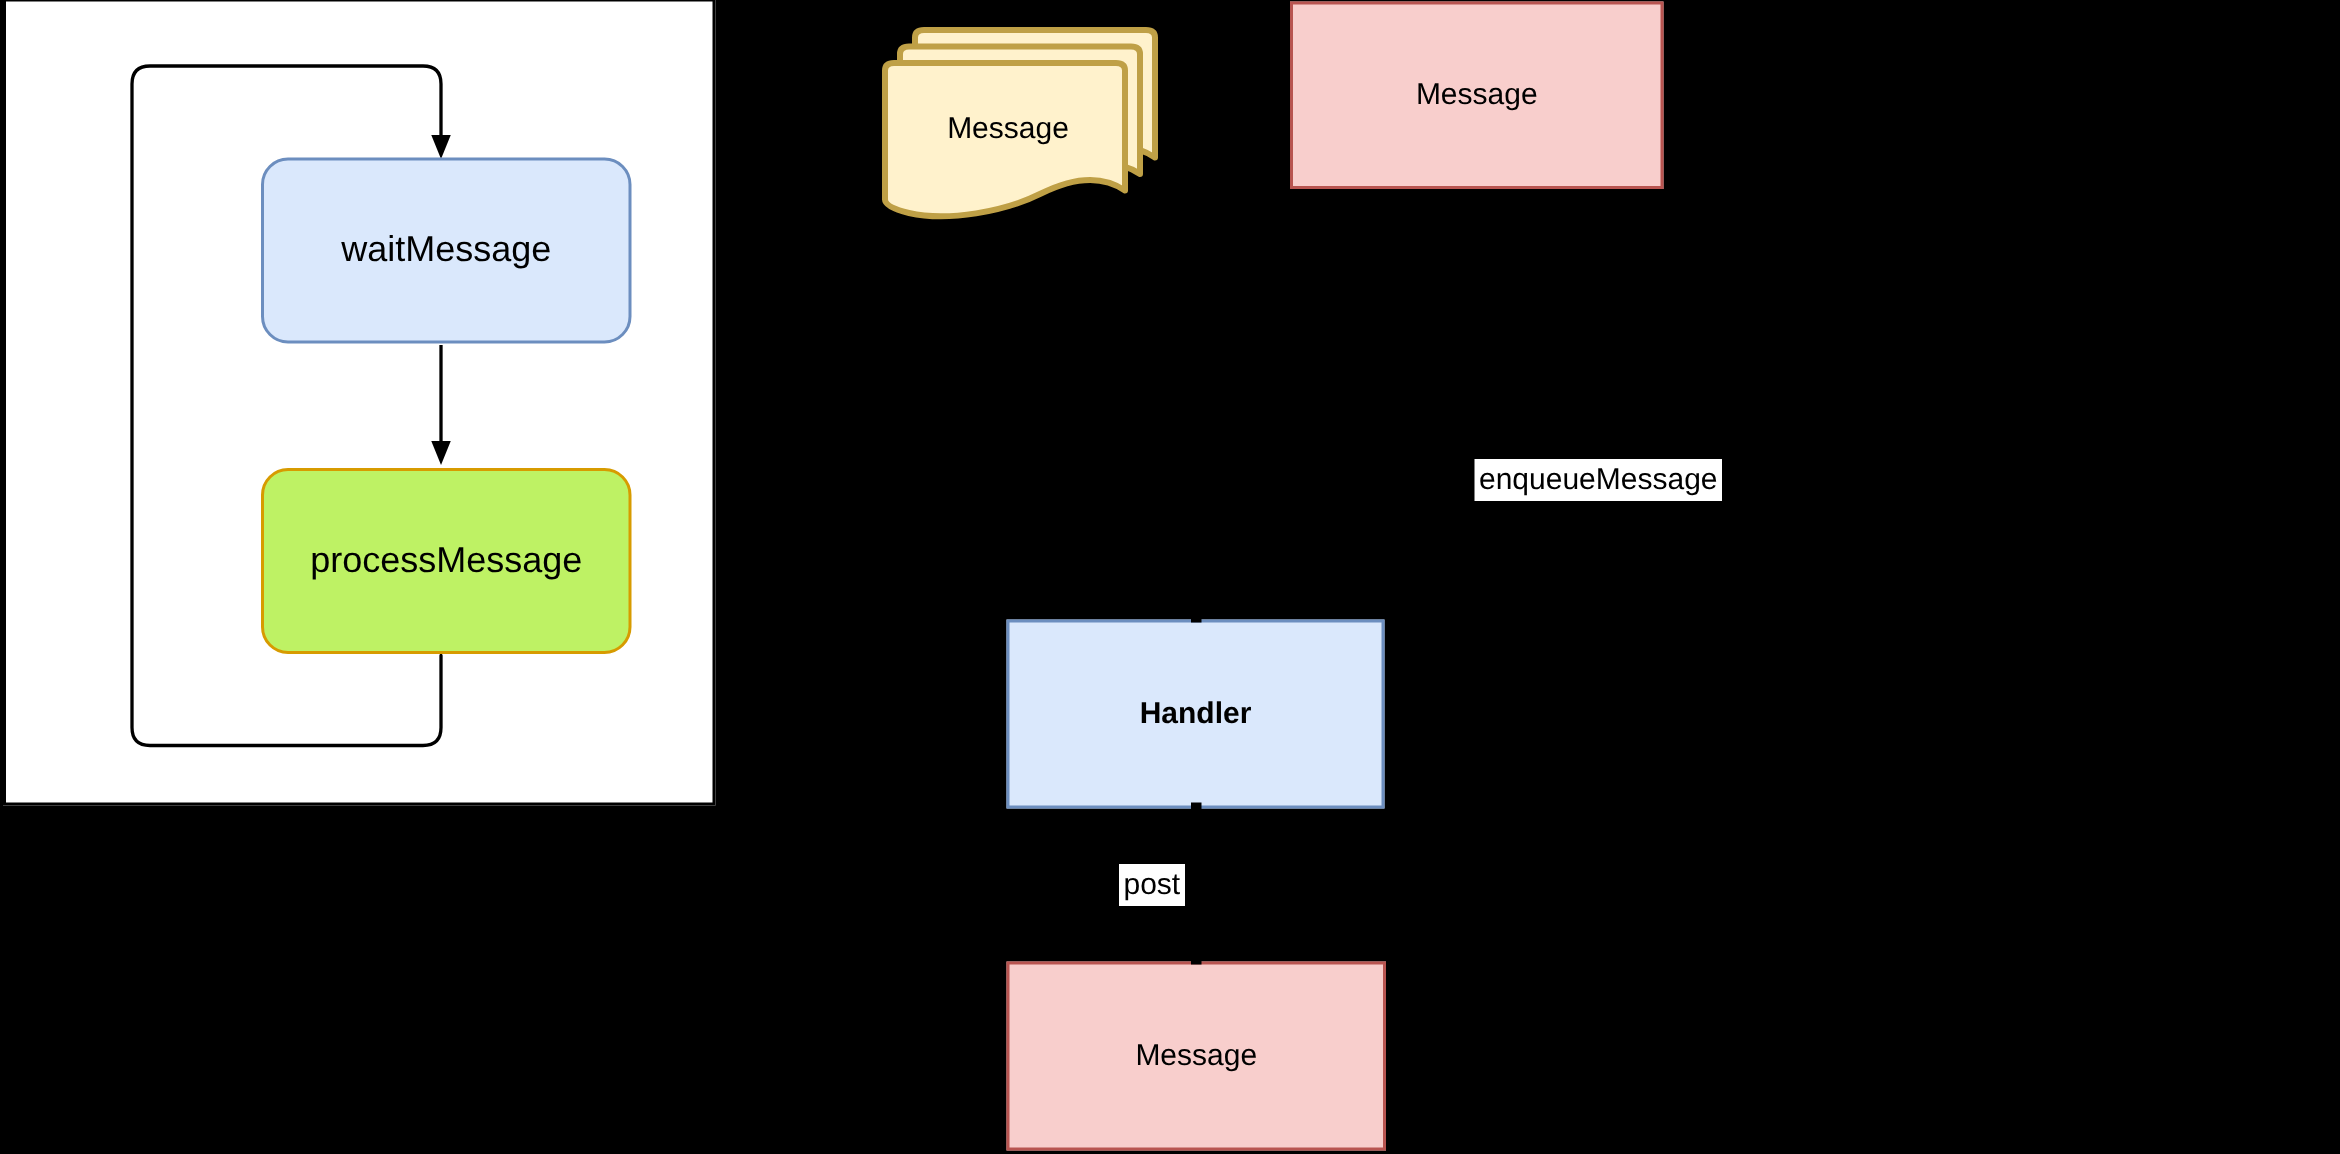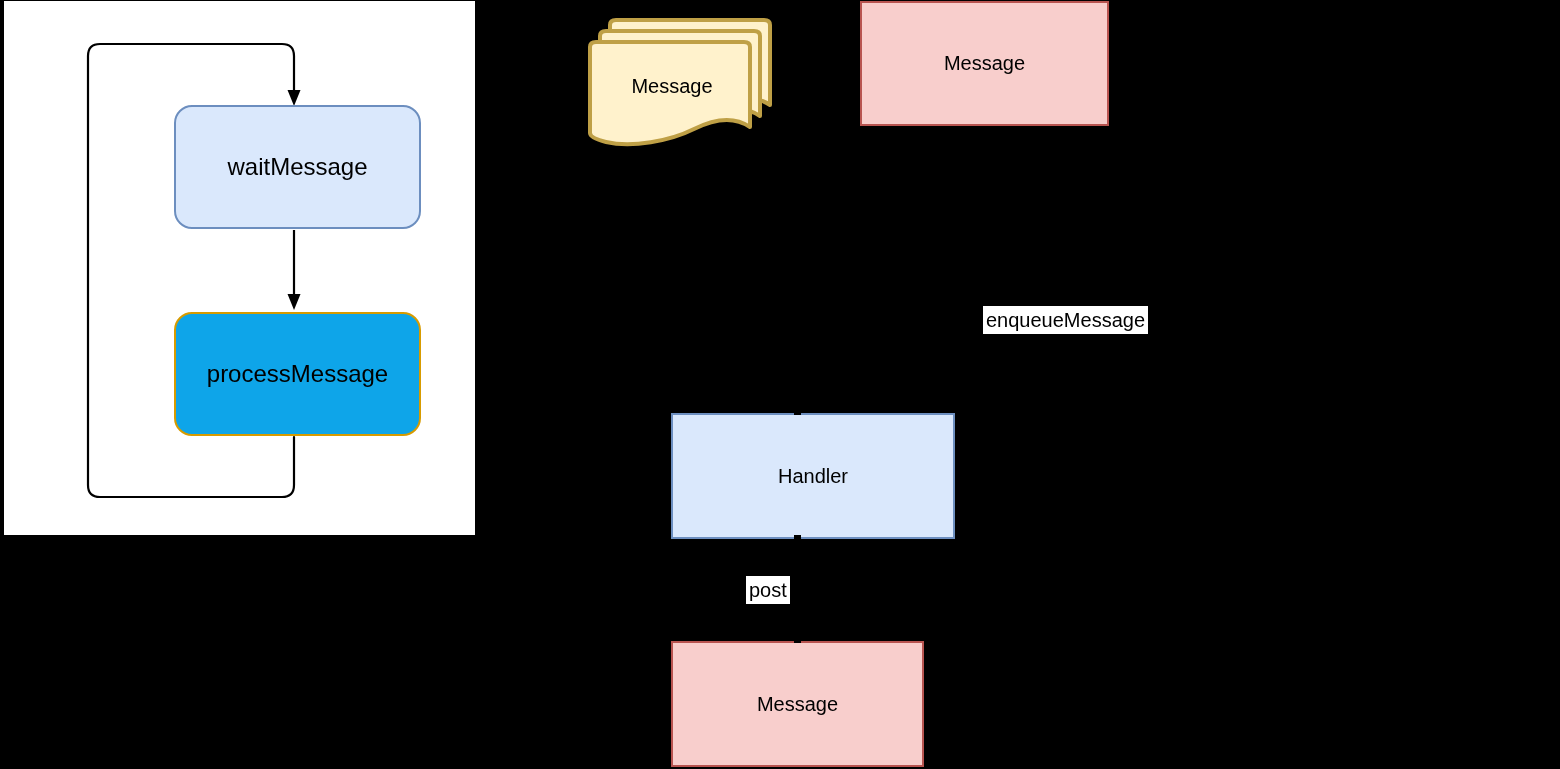--- a/index.html
+++ b/index.html
@@ -25,38 +25,38 @@
     font-size:24px;
     box-sizing:border-box;
     border-radius:18px;
   }
   .node-wait{
     left:170px;top:104px;width:247px;height:124px;
     background:#DAE8FC;border:2px solid #6C8EBF;
   }
   .node-process{
     left:170px;top:311px;width:247px;height:124px;
-    background:#0ea5e9;border:2px solid #D79B00;
+    background:#bef264;border:2px solid #D79B00;
   }
   
   .doc-stack{position:absolute;left:584px;top:14px;width:200px;height:145px;}
   .doc-stack-label{
     position:absolute;left:597px;top:71px;width:150px;height:30px;
     display:flex;align-items:center;justify-content:center;
     font-size:20px;color:#000;
   }
   .box-node{
     position:absolute;
     display:flex;align-items:center;justify-content:center;
     font-size:20px;box-sizing:border-box;
   }
   .msg-box{background:#F8CECC;border:2.5px solid #B85450;}
   .handler-box{background:#DAE8FC;border:2.5px solid #6C8EBF;}
   .msg-top{left:860px;top:1px;width:249px;height:125px;}
-  .handler{left:671px;top:413px;width:284px;height:126px;}
+  .handler{left:671px;top:413px;width:252px;height:126px;font-weight:bold;}
   .msg-bottom{left:671px;top:641px;width:253px;height:126px;}
   .edge-label{
     position:absolute;
     background:#ffffff;color:#000;
     font-size:20px;line-height:1.2;
     padding:2px 3px;
     white-space:nowrap;
   }
   .lbl-enqueue{left:943px;top:306px;margin-left:40px;}
   .lbl-post{left:746px;top:576px;}

